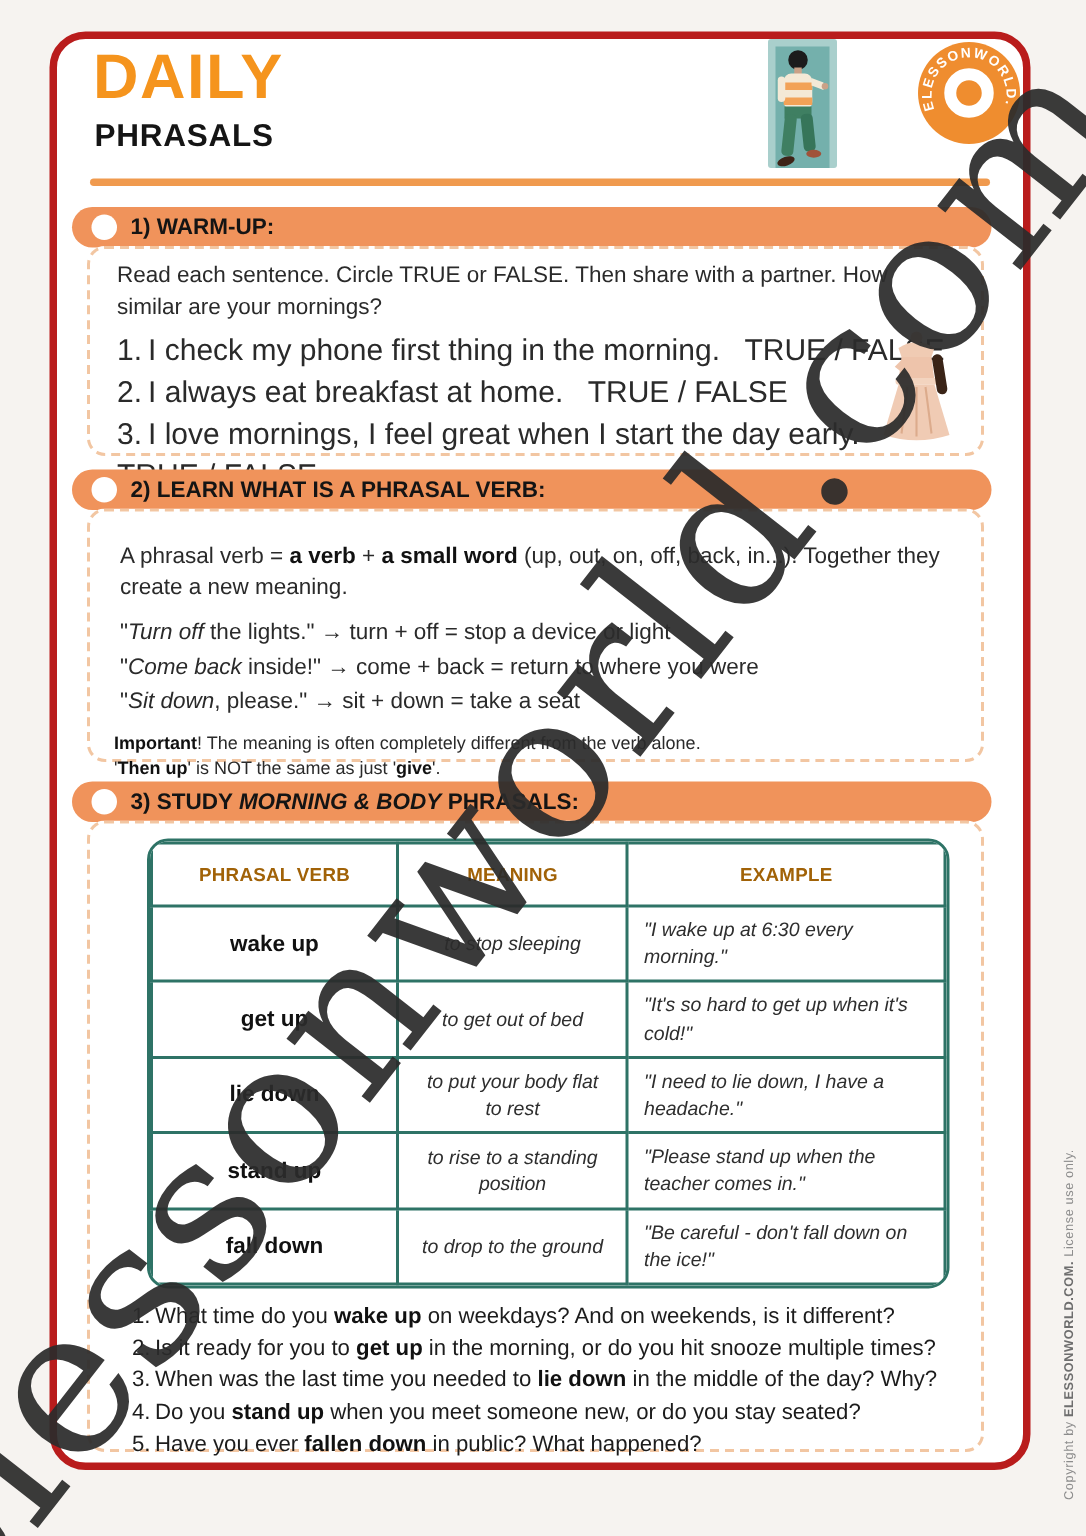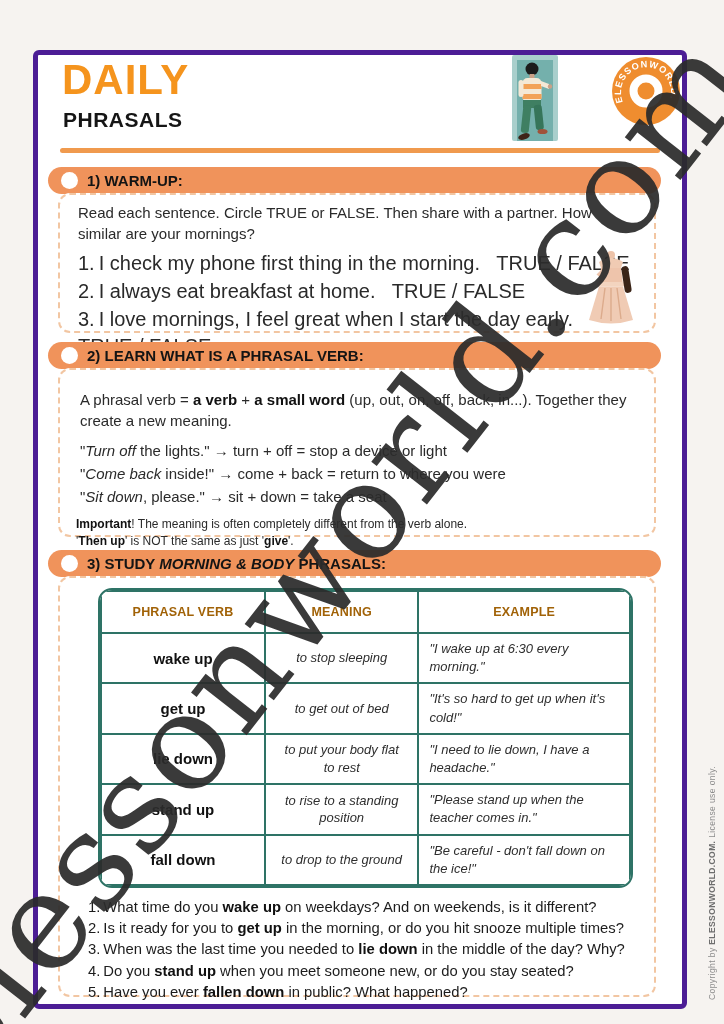--- a/index.html
+++ b/index.html
@@ -6,25 +6,25 @@
   body {
     width:724px; height:1024px;
     position:relative; overflow:hidden;
     background:#f6f3f0;
     font-family:"Liberation Sans", sans-serif;
     color:#1e1e1e;
   }
 
   
   .frame {
-    position:absolute; left:33px; top:50px;
+    position:absolute; left:33px; top:21px;
     width:644px; height:949px;
     background:#ffffff;
-    border:5px solid #4c1d95;
-    border-radius:6px;
+    border:5px solid #b91c1c;
+    border-radius:24px;
   }
 
   
   .title {
     position:absolute; left:24px; top:2px;
     font-size:42px; font-weight:800; letter-spacing:1px;
     color:#f5941d; line-height:1.1;
   }
   .subtitle {
     position:absolute; left:25px; top:53px;

